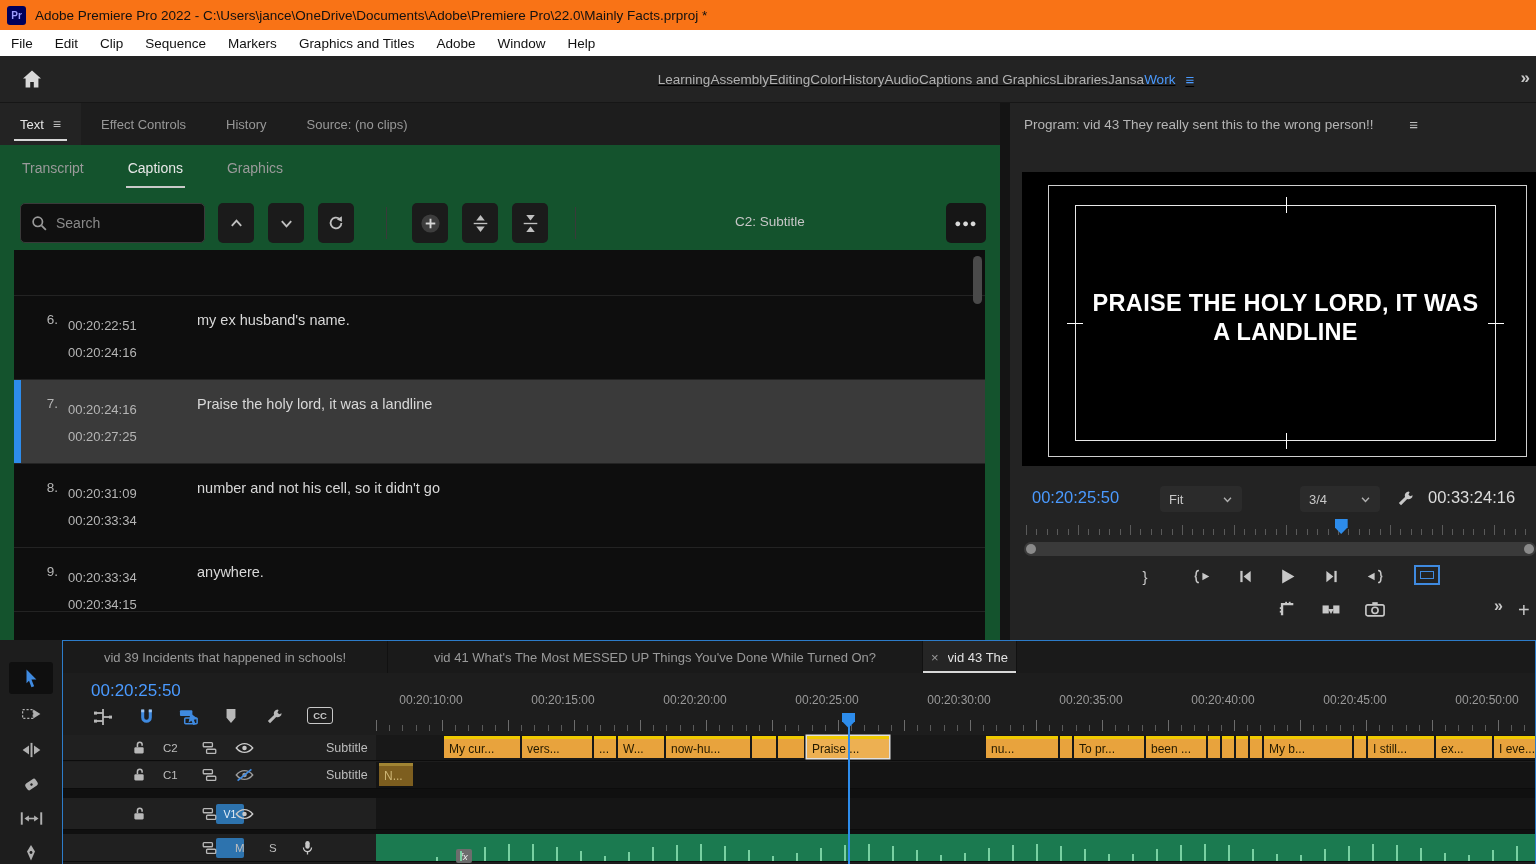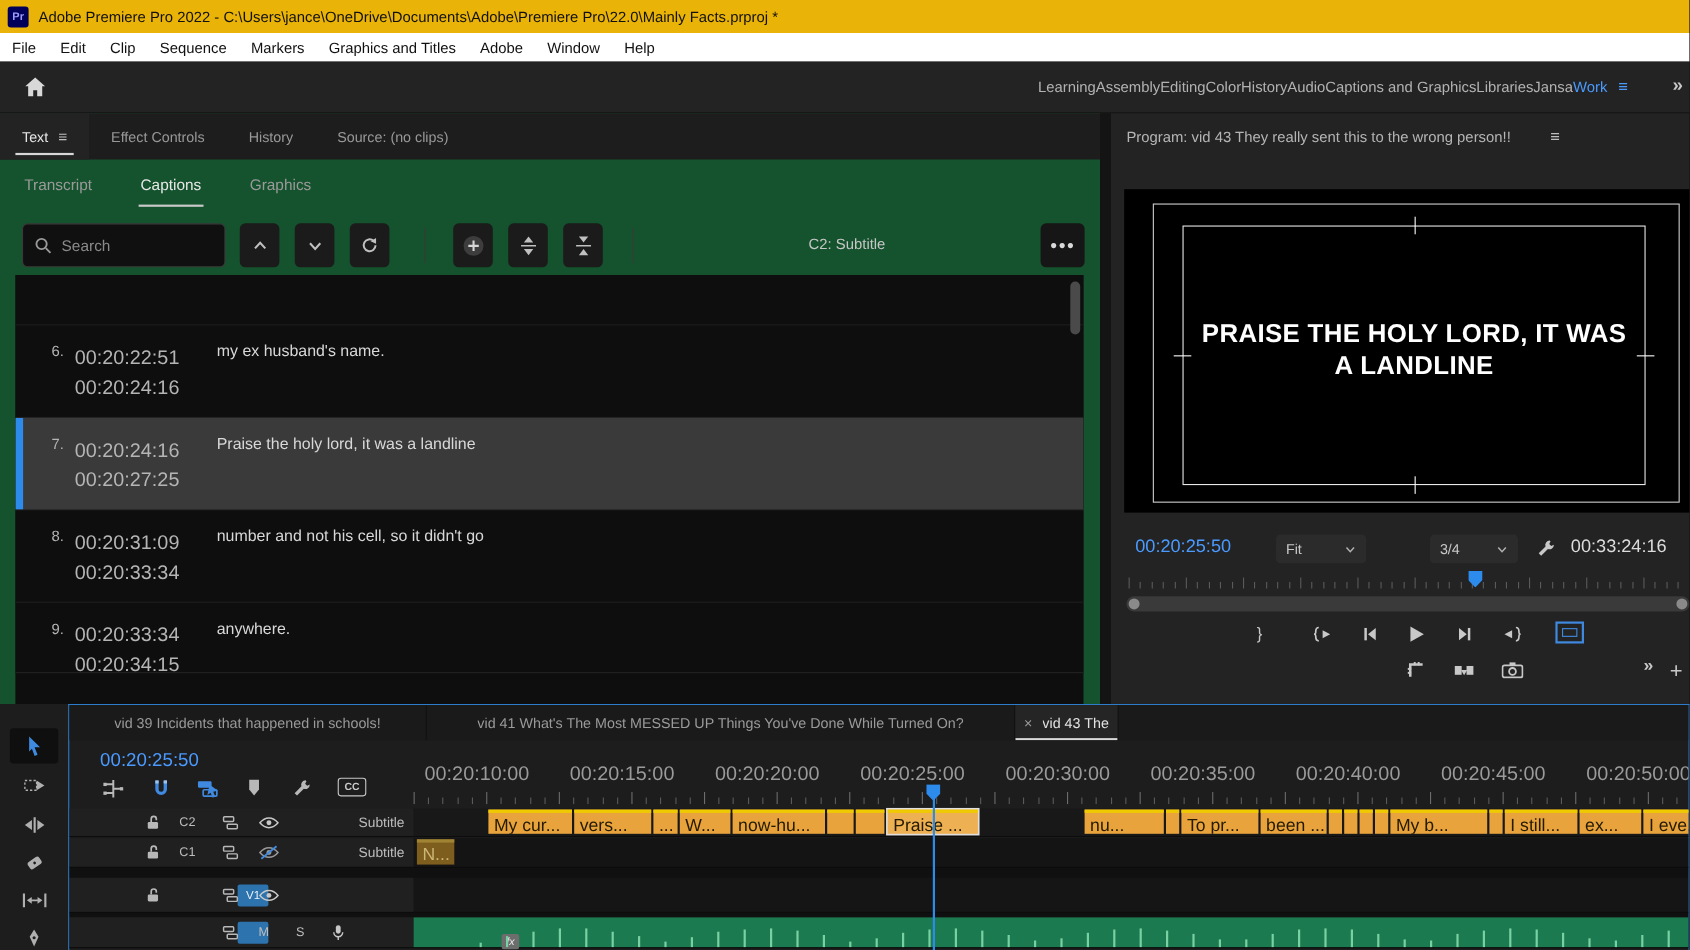--- a/index.html
+++ b/index.html
@@ -2,32 +2,32 @@
 <html><head>
 <meta charset="utf-8">
 <style>
   * { margin:0; padding:0; box-sizing:border-box; }
   html,body { width:1536px; height:864px; overflow:hidden; background:#1d1d1d;
     font-family:"Liberation Sans", sans-serif; -webkit-font-smoothing:antialiased; }
   .abs { position:absolute; }
   svg { display:block; }
 
   
-  #titlebar { height:30px; background:#eab308; display:flex; align-items:center; padding-left:7px; }
+  #titlebar { height:30px; background:#f97316; display:flex; align-items:center; padding-left:7px; }
   #pr-logo { width:19px; height:19px; background:#00005b; color:#9b9bff; font-size:10px; font-weight:bold;
     display:flex; align-items:center; justify-content:center; border-radius:3px; }
   #title-text { margin-left:9px; font-size:13.5px; color:#111; }
   #menubar { height:26px; background:#ffffff; display:flex; align-items:center; }
   .menu-item { font-size:13.5px; color:#111; padding:0 11px; }
 
   
   #wsbar { height:47px; background:#232323; position:relative; border-bottom:1px solid #161616; }
   #home-btn { position:absolute; left:20px; top:11px; }
   #ws-tabs { position:absolute; left:372px; right:56px; top:0; height:47px;
-    display:flex; align-items:center; justify-content:flex-end; }
+    display:flex; align-items:center; justify-content:center;text-decoration:underline; }
   .ws-tab { font-size:13.5px; color:#b2b2b2; white-space:nowrap; }
   .ws-tab.active { color:#4a9aff; }
   .ws-menu { color:#4a9aff; font-size:15px; margin-left:10px; }
   #ws-overflow { position:absolute; right:6px; top:12px; color:#c8c8c8; font-size:17px; font-weight:bold; }
 
   
   #main { position:relative; height:537px; background:#141414; }
   #left-panel { position:absolute; left:0; top:0; width:1000px; height:537px; background:#14532d; }
   #right-panel { position:absolute; left:1010px; top:0; width:526px; height:537px; background:#232323; }
 
@@ -55,21 +55,21 @@
   #track-label { position:absolute; top:19px; left:690px; width:160px; text-align:center; color:#c6c6c6; font-size:13.5px; }
   #more-btn { position:absolute; top:8px; left:946px; width:40px; height:40px; background:#161616; border-radius:5px;
     color:#d9d9d9; font-size:11px; letter-spacing:1px; display:flex; align-items:center; justify-content:center; }
 
   
   #cap-list { position:absolute; left:14px; top:147px; width:971px; height:465px; background:#0e0e0e; overflow:hidden; }
   .cap-row { position:relative; border-bottom:1px solid #232323; background:#0e0e0e; }
   .cap-row.selected { background:#3a3a3a; }
   .cap-row.selected::before { content:""; position:absolute; left:0; top:0; bottom:0; width:7px; background:#2d8ceb; }
   .cap-num { position:absolute; left:16px; width:28px; text-align:right; top:16px; color:#b5b5b5; font-size:13.5px; }
-  .cap-times { position:absolute; left:54px; top:16px; color:#b5b5b5; font-size:18px; line-height:27px; }
+  .cap-times { position:absolute; left:54px; top:16px; color:#b5b5b5; font-size:13px; line-height:27px; }
   .cap-text { position:absolute; left:183px; top:16px; color:#d8d8d8; font-size:14.5px; }
   #cap-scrollthumb { position:absolute; right:3px; top:6px; width:9px; height:48px; background:#4a4a4a; border-radius:5px; }
 
   
   #prog-header { position:absolute; left:0; top:0; right:0; height:42px; display:flex; align-items:center; }
   #prog-title { margin-left:14px; font-size:13.5px; color:#b5b5b5; }
   #prog-menu { position:absolute; right:118px; color:#bdbdbd; font-size:15px; }
   #video { position:absolute; left:12px; top:69px; width:514px; height:294px; background:#000; }
   #vid-frame { position:absolute; left:26px; top:13px; right:9px; bottom:9px; border:1px solid #cfcfcf; }
   #cap-box { position:absolute; left:53px; top:33px; width:421px; height:236px; border:1px solid #e8e8e8; }
@@ -103,34 +103,34 @@
     border:1px solid #2d7cc9; border-bottom:none; overflow:hidden; }
   #seq-tabs { position:absolute; left:0; top:0; right:0; height:32px; display:flex; background:#1a1a1a; }
   .seq-tab { height:32px; display:flex; align-items:center; justify-content:center; font-size:13px; color:#9a9a9a;
     border-right:1px solid #111; overflow:hidden; white-space:nowrap; flex:none; padding:0 8px; }
   .seq-tab.active { color:#e2e2e2; background:#252525; position:relative; justify-content:flex-start; }
   .seq-tab.active::after { content:""; position:absolute; left:0; right:0; bottom:0; height:2px; background:#d8d8d8; }
   .seq-close { color:#9a9a9a; margin-right:9px; font-size:13px; }
   #tl-tc { position:absolute; left:28px; top:40px; color:#4a9aff; font-size:17px; }
   .hd-ico { position:absolute; top:66px; }
   #ruler-labels { position:absolute; left:313px; top:52px; right:0; height:18px; }
-  .ruler-label { position:absolute; width:90px; text-align:center; color:#9a9a9a; font-size:18px; }
+  .ruler-label { position:absolute; width:90px; text-align:center; color:#9a9a9a; font-size:12px; }
   #ruler-ticks { position:absolute; left:313px; top:74px; width:1161px; height:18px; }
   .tick { position:absolute; bottom:2px; width:1px; background:#5a5a5a; }
   
   .trk-row { position:absolute; left:0; right:0; }
   .trk-head { position:absolute; left:0; top:0; bottom:0; width:313px; background:#202020; border-bottom:1px solid #0c0c0c; }
   .trk-lane { position:absolute; left:313px; right:0; top:0; bottom:0; background:#181818; border-bottom:1px solid #0c0c0c; }
   .hico { position:absolute; top:50%; transform:translateY(-50%); }
   .trk-name { position:absolute; color:#bdbdbd; font-size:11.5px; top:50%; transform:translateY(-50%); }
   .trk-sub { position:absolute; left:263px; color:#bdbdbd; font-size:12.5px; top:50%; transform:translateY(-50%); }
   .badge { position:absolute; left:153px; width:28px; height:20px; background:#2d73ae; border-radius:2px; top:50%;
     transform:translateY(-50%); color:#e8f1fa; font-size:10.5px; display:flex; align-items:center; justify-content:center; }
   .cap-clip { position:absolute; top:1px; bottom:2px; background:#e8a33d; border-top:3px solid #f0ca00;
-    color:#241a00; font-size:16px; overflow:hidden; white-space:nowrap; padding:3px 0 0 5px; }
+    color:#241a00; font-size:12px; overflow:hidden; white-space:nowrap; padding:3px 0 0 5px; }
   .cap-clip.selected { background:#edb052; box-shadow:0 0 0 1.5px #e0e0e0; }
   .cap-clip.dim { background:#7d5e1f; border-top-color:#a08433; color:#cdb575; }
   #audio-clip { position:absolute; left:0; right:0; top:0; bottom:0; background:#1b7a50; }
   #fx-badge { position:absolute; left:80px; top:4px; width:16px; height:14px; background:#6d6d6d; color:#f0f0f0;
     font-size:9.5px; font-style:italic; display:flex; align-items:center; justify-content:center; border-radius:2px;margin-top:11px; }
   .wavebar { position:absolute; bottom:0; width:2px; background:#79d0a2; }
   #playhead-line { position:absolute; left:785px; top:74px; bottom:0; width:2px; background:#2d8ceb; z-index:40; }
   .ph-marker { position:absolute; width:13px; height:15px; background:#2d8ceb; z-index:41;
     clip-path:polygon(0 0,100% 0,100% 55%,50% 100%,0 55%); }
   #cc-chip { border:1.5px solid #c8c8c8; border-radius:3px; width:26px; height:17px; color:#c8c8c8;

